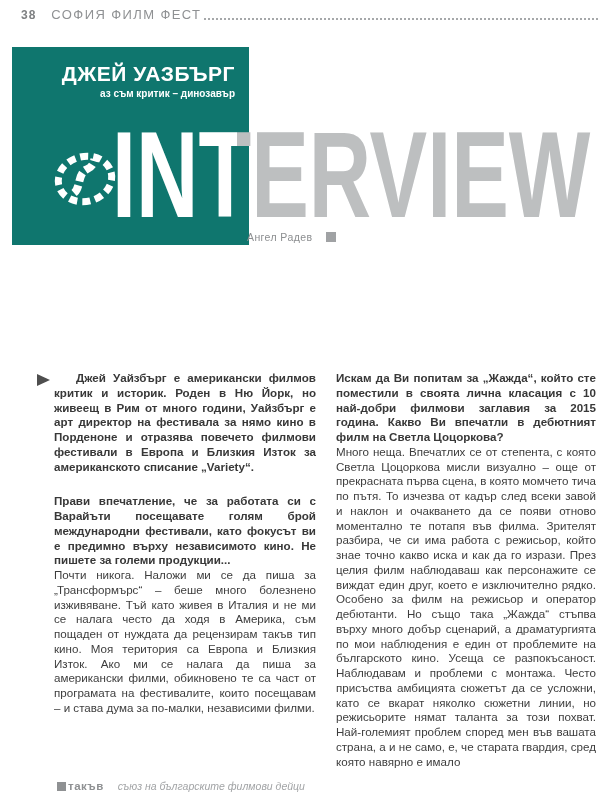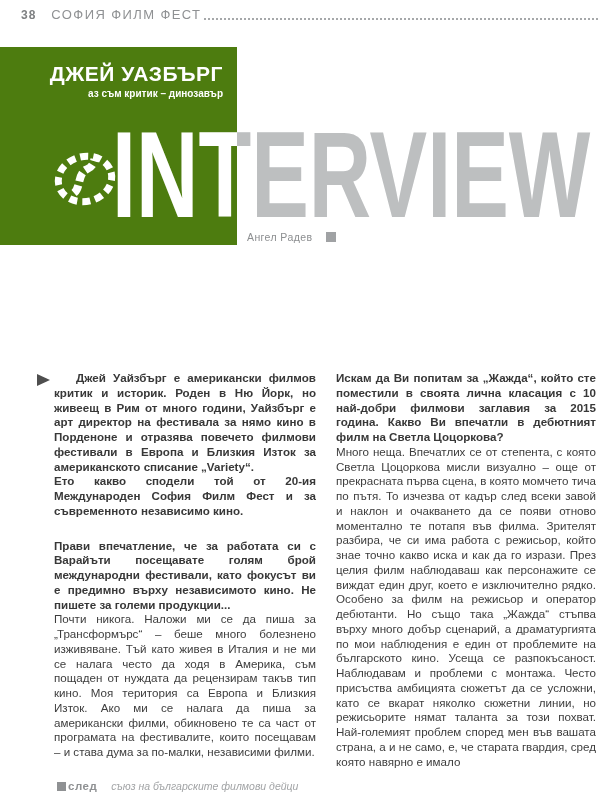--- a/index.html
+++ b/index.html
@@ -15,22 +15,22 @@
   .header {
     position:absolute; top:7px; left:21px; right:2px;
     display:flex; align-items:flex-end;
   }
   .page-number { font-size:12px; font-weight:bold; color:#7e8082; letter-spacing:1px; }
   .header-title { font-size:13px; color:#8f9193; letter-spacing:1.4px; margin-left:15px; white-space:nowrap; }
   .header-leader { flex:1; border-bottom:2px dotted #a6a8aa; margin:0 0 2px 3px; height:1px; }
 
   
   .title-box {
-    position:absolute; left:0; top:47px; width:237px; height:198px;
-    background:#4d7c0f;
+    position:absolute; left:12px; top:47px; width:237px; height:198px;
+    background:#0f766e;
     text-align:right; padding:16px 14px 0 0;
   }
   .title-name { color:#ffffff; font-weight:bold; font-size:21px; letter-spacing:0.5px; line-height:1.05; }
   .title-sub  { color:#ffffff; font-weight:bold; font-size:10px; margin-top:3px; }
 
   
   .reel-logo { position:absolute; left:49px; top:146px; }
 
   
   .iv-clip { position:absolute; top:114px; height:112px; overflow:hidden; }
@@ -107,26 +107,25 @@
 
 <div class="byline">
   <span class="byline-name">Ангел Радев</span>
   <span class="byline-square"></span>
 </div>
 
 <span class="lead-marker"></span>
 
 <div class="column left">
     <p class="para lead">Джей Уайзбърг е американски филмов критик и историк. Роден в Ню Йорк, но живеещ в Рим от много години, Уайзбърг е арт директор на фестивала за нямо кино в Порденоне и отразява повечето филмови фестивали в Европа и Близкия Изток за американското списание „Variety“.</p>
-    <p class="para lead">Ето какво сподели той от 20-ия Международен София Филм Фест и за съвременното независимо кино.</p>
     <p class="para question">Прави впечатление, че за работата си с Варайъти посещавате голям брой международни фестивали, като фокусът ви е предимно върху независимото кино. Не пишете за големи продукции...</p>
     <p class="para answer">Почти никога. Наложи ми се да пиша за „Трансформърс“ – беше много болезнено изживяване. Тъй като живея в Италия и не ми се налага често да ходя в Америка, съм пощаден от нуждата да рецензирам такъв тип кино. Моя територия са Европа и Близкия Изток. Ако ми се налага да пиша за американски филми, обикновено те са част от програмата на фестивалите, които посещавам – и става дума за по-малки, независими филми.</p>
   </div>
 <div class="column right">
     <p class="para question">Искам да Ви попитам за „Жажда“, който сте поместили в своята лична класация с 10 най-добри филмови заглавия за 2015 година. Какво Ви впечатли в дебютният филм на Светла Цоцоркова?</p>
     <p class="para answer">Много неща. Впечатлих се от степента, с която Светла Цоцоркова мисли визуално – още от прекрасната първа сцена, в която момчето тича по пътя. То изчезва от кадър след всеки завой и наклон и очакването да се появи отново моментално те потапя във филма. Зрителят разбира, че си има работа с режисьор, който знае точно какво иска и как да го изрази. През целия филм наблюдаваш как персонажите се виждат един друг, което е изключително рядко. Особено за филм на режисьор и оператор дебютанти. Но също така „Жажда“ стъпва върху много добър сценарий, а драматургията по мои наблюдения е един от проблемите на българското кино. Усеща се разпокъсаност. Наблюдавам и проблеми с монтажа. Често присъства амбицията сюжетът да се усложни, като се вкарат няколко сюжетни линии, но режисьорите нямат таланта за този похват. Най-големият проблем според мен във вашата страна, а и не само, е, че старата гвардия, сред която навярно е имало</p>
   </div>
 
 <div class="footer">
   <span class="footer-square"></span>
-  <span class="footer-brand">след</span>
+  <span class="footer-brand">такъв</span>
   <span class="footer-tagline">съюз на българските филмови дейци</span>
 </div>
 
 </body></html>

